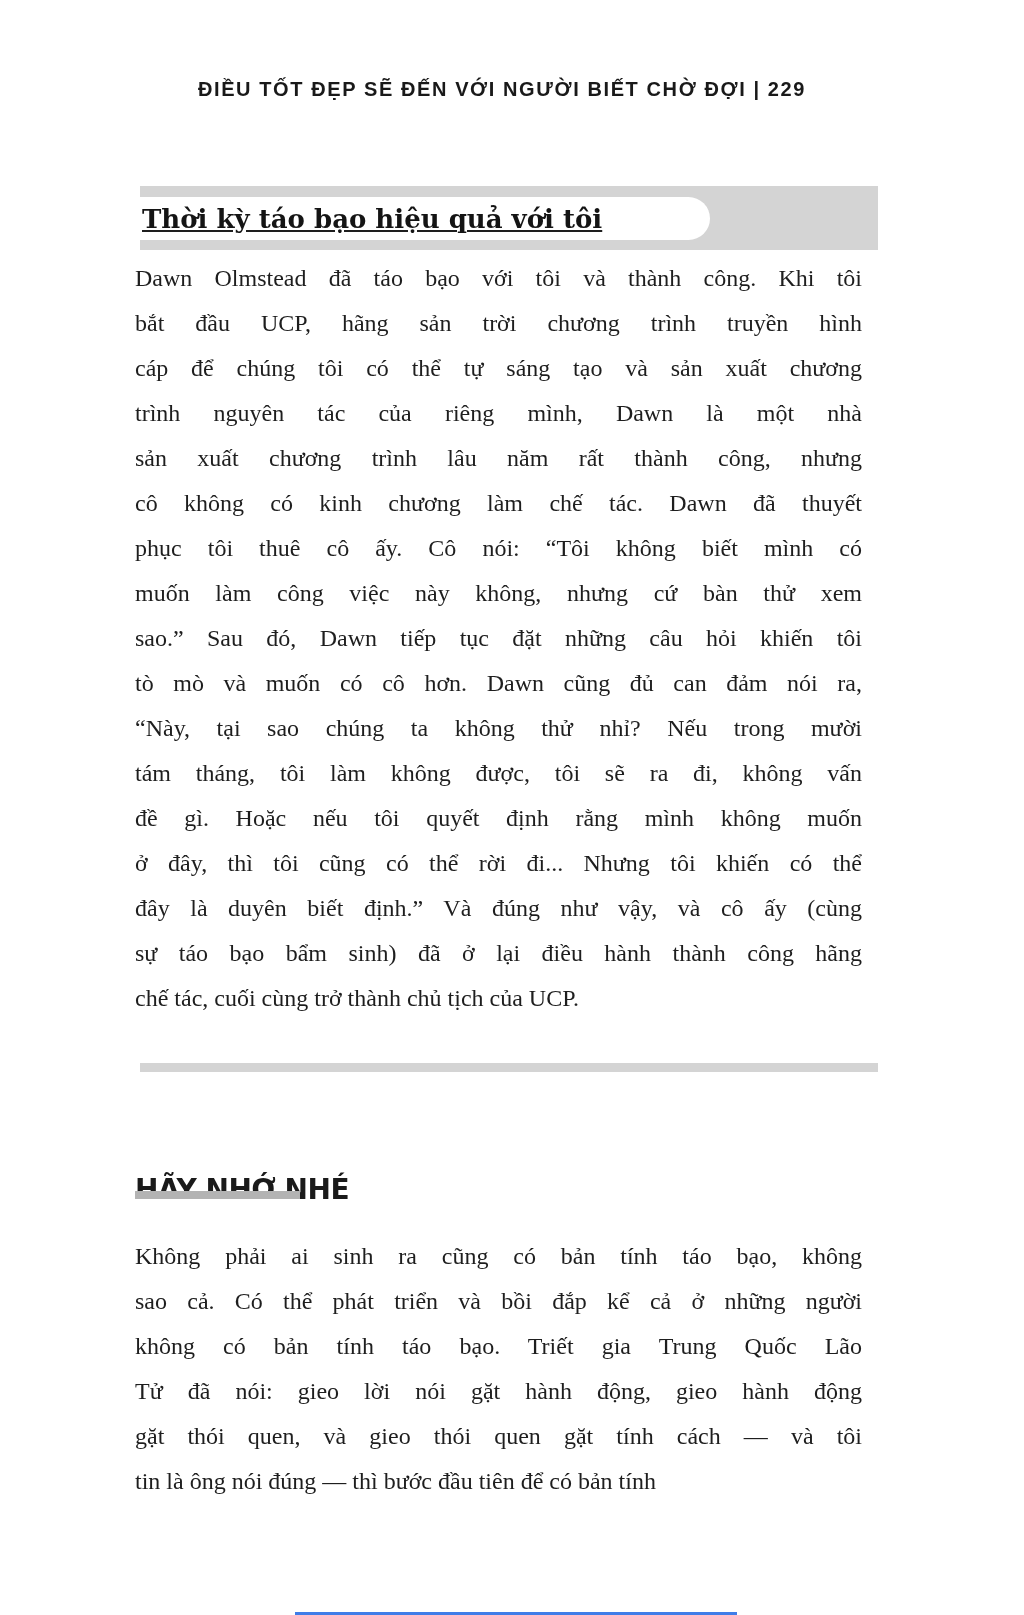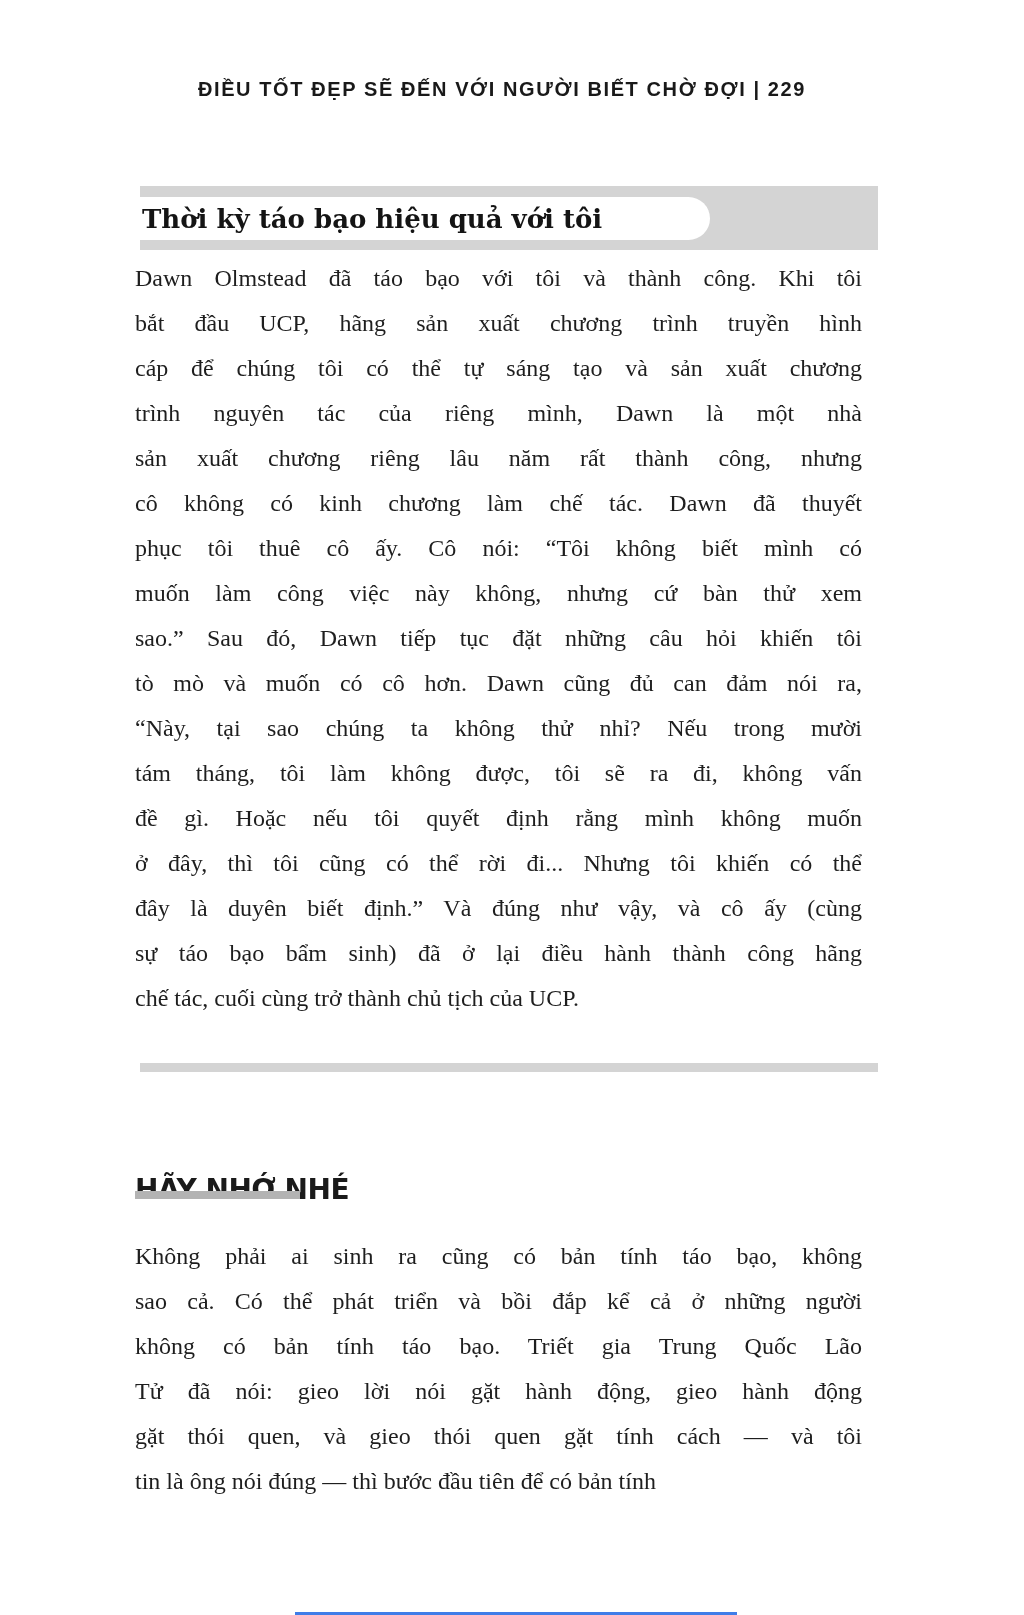--- a/index.html
+++ b/index.html
@@ -38,20 +38,21 @@
     position: absolute;
     left: -12px;
     top: 11px;
     height: 43px;
     width: 582px;
     background: #ffffff;
     border-radius: 0 22px 22px 0;
     display: flex;
     align-items: center;
     padding-left: 14px;
+    text-decoration: underline;
   }
   .pill-text {
     font-family: "DejaVu Serif", serif;
     font-weight: bold;
     font-size: 26px;
     color: #141414;
     white-space: nowrap;
   }
   .para {
     position: absolute;
@@ -115,24 +116,24 @@
   <div class="header">ĐIỀU TỐT ĐẸP SẼ ĐẾN VỚI NGƯỜI BIẾT CHỜ ĐỢI | 229</div>
 
   <div class="band" style="background: rgb(212, 212, 212);">
     <div class="pill">
       <span class="pill-text">Thời kỳ táo bạo hiệu quả với tôi</span>
     </div>
   </div>
 
   <div class="para p1">
       <div class="tline">Dawn Olmstead đã táo bạo với tôi và thành công. Khi tôi</div>
-      <div class="tline">bắt đầu UCP, hãng sản xuất chương trình truyền hình</div>
+      <div class="tline">bắt đầu UCP, hãng sản trời chương trình truyền hình</div>
       <div class="tline">cáp để chúng tôi có thể tự sáng tạo và sản xuất chương</div>
       <div class="tline">trình nguyên tác của riêng mình, Dawn là một nhà</div>
-      <div class="tline">sản xuất chương riêng lâu năm rất thành công, nhưng</div>
+      <div class="tline">sản xuất chương trình lâu năm rất thành công, nhưng</div>
       <div class="tline">cô không có kinh chương làm chế tác. Dawn đã thuyết</div>
       <div class="tline">phục tôi thuê cô ấy. Cô nói: “Tôi không biết mình có</div>
       <div class="tline">muốn làm công việc này không, nhưng cứ bàn thử xem</div>
       <div class="tline">sao.” Sau đó, Dawn tiếp tục đặt những câu hỏi khiến tôi</div>
       <div class="tline">tò mò và muốn có cô hơn. Dawn cũng đủ can đảm nói ra,</div>
       <div class="tline">“Này, tại sao chúng ta không thử nhỉ? Nếu trong mười</div>
       <div class="tline">tám tháng, tôi làm không được, tôi sẽ ra đi, không vấn</div>
       <div class="tline">đề gì. Hoặc nếu tôi quyết định rằng mình không muốn</div>
       <div class="tline">ở đây, thì tôi cũng có thể rời đi... Nhưng tôi khiến có thể</div>
       <div class="tline">đây là duyên biết định.” Và đúng như vậy, và cô ấy (cùng</div>

